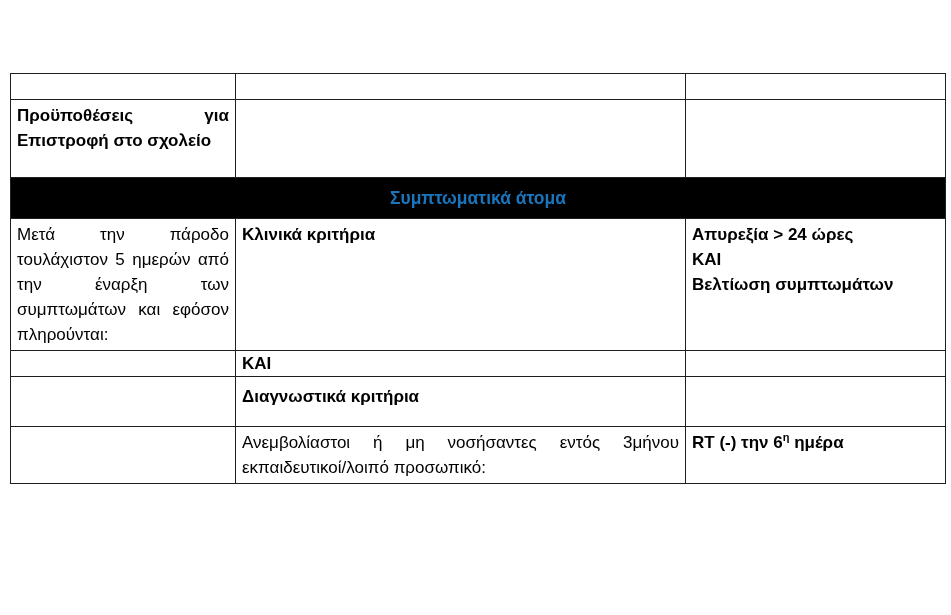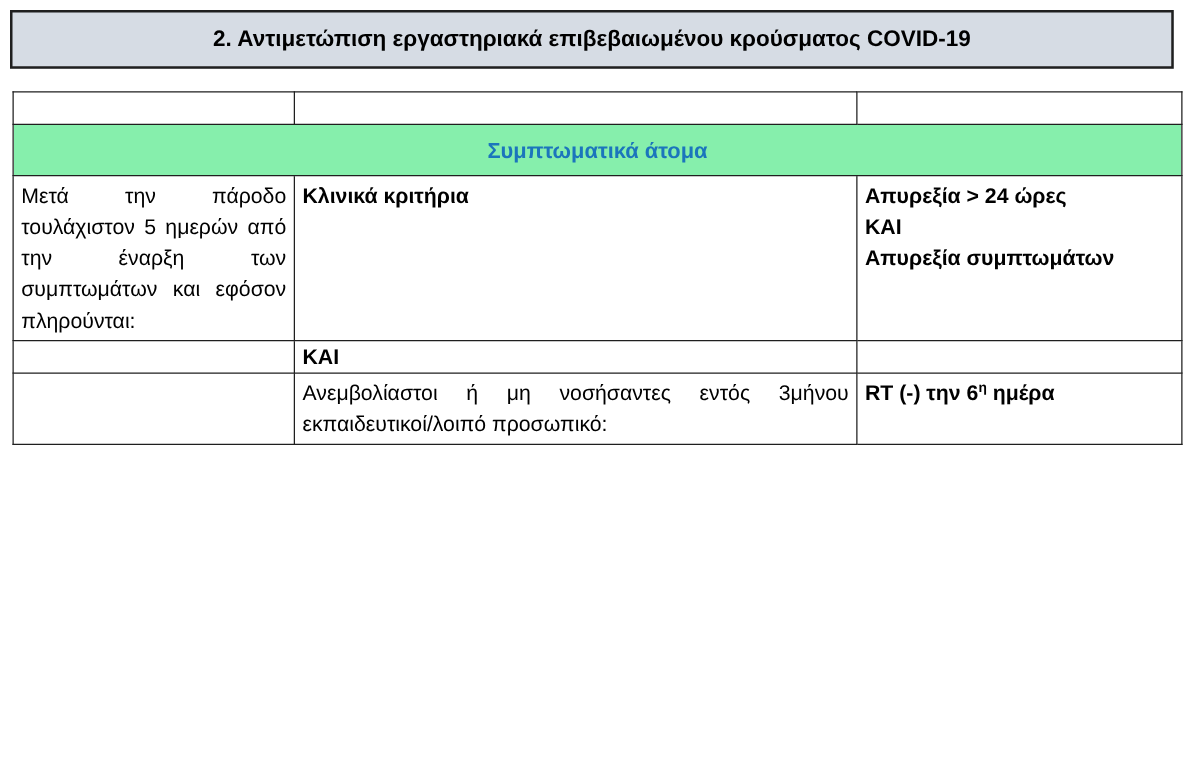--- a/index.html
+++ b/index.html
@@ -55,84 +55,96 @@
   .r-diag      { height: 50px; }
   .r-vacc      { height: 95px; }
   .r-unvacc    { height: 50px; }
 
   .bold { font-weight: bold; }
   .center { text-align: left; }
   .justify { text-align: justify; }
   .justify-all { text-align: justify; text-align-last: justify; }
 
   td.band-cell {
-    background: #86efac;
+    background: #000000;
     color: #1b75bc;
     font-weight: bold;
     font-size: 17.5px;
     text-align: center;
     vertical-align: middle;
   }
   td.pad-top { padding-top: 7px; }
   td.tight { padding-top: 0; padding-bottom: 0; }
   sup.ord { font-size: 11px; line-height: 0; }
 </style>
 </head>
 <body>
 
 <div class="page">
 
-  <div class="title-box">
-    <span>2. Αντιμετώπιση εργαστηριακά επιβεβαιωμένου κρούσματος COVID-19</span>
-  </div>
 
   <table class="doc-table">
     <colgroup>
       <col class="col1">
         <col class="col2">
         <col class="col3">
     </colgroup>
     <tbody>
 
       <tr class="r-empty">
         <td></td>
         <td></td>
         <td></td>
       </tr>
 
 
+      <tr class="r-return">
+        <td class="bold">
+          <div class="justify-all">Προϋποθέσεις για</div>
+          <div>Επιστροφή στο σχολείο</div>
+        </td>
+        <td></td>
+        <td></td>
+      </tr>
 
       <tr class="r-band">
         <td class="band-cell" colspan="3">
           <span>Συμπτωματικά άτομα</span>
         </td>
       </tr>
 
       <tr class="r-clinical">
         <td class="justify">
           <span>Μετά την πάροδο τουλάχιστον 5 ημερών από την έναρξη των συμπτωμάτων και εφόσον πληρούνται:</span>
         </td>
         <td class="bold center">
           <span>Κλινικά κριτήρια</span>
         </td>
         <td class="bold">
           <div>Απυρεξία &gt; 24 ώρες</div>
           <div>ΚΑΙ</div>
-          <div>Απυρεξία συμπτωμάτων</div>
+          <div>Βελτίωση συμπτωμάτων</div>
         </td>
       </tr>
 
       <tr class="r-and">
         <td></td>
         <td class="bold center tight">
           <span>ΚΑΙ</span>
         </td>
         <td></td>
       </tr>
 
+      <tr class="r-diag">
+        <td></td>
+        <td class="bold center pad-top">
+          <span>Διαγνωστικά κριτήρια</span>
+        </td>
+        <td></td>
+      </tr>
 
 
       <tr class="r-unvacc">
         <td></td>
         <td class="justify">
           <span>Ανεμβολίαστοι  ή μη νοσήσαντες εντός 3μήνου εκπαιδευτικοί/λοιπό προσωπικό:</span>
         </td>
         <td class="bold">
           <span>RT (-) την 6</span><sup class="ord">η</sup><span> ημέρα</span>
         </td>

